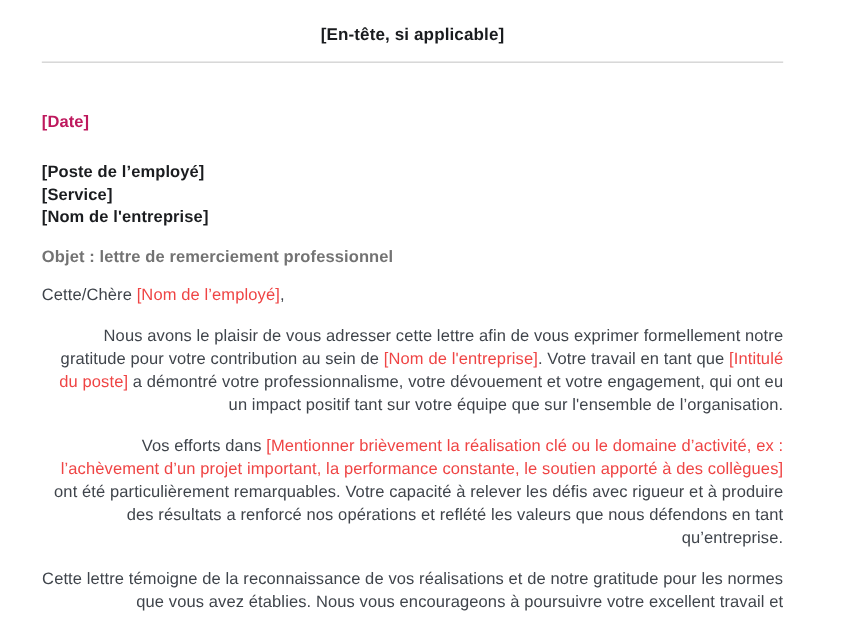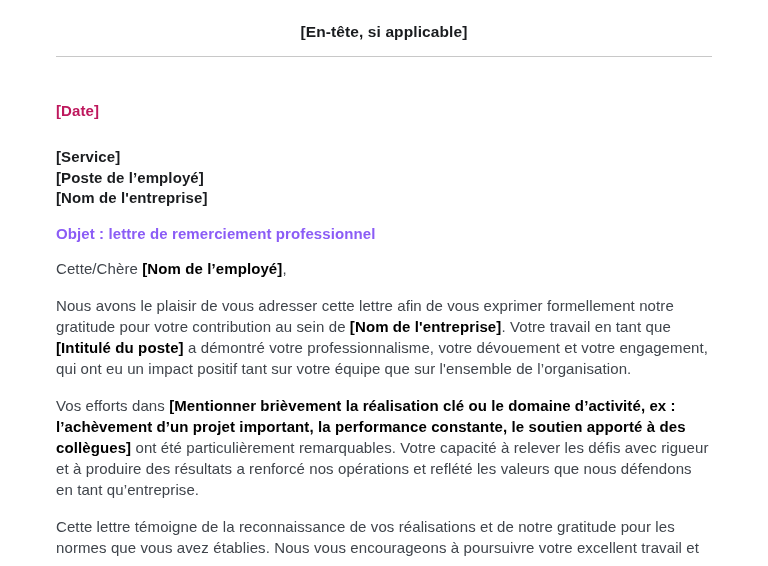--- a/index.html
+++ b/index.html
@@ -7,21 +7,21 @@
   body {
     width: 768px;
     height: 566px;
     background: #ffffff;
     overflow: hidden;
     font-family: "Liberation Sans", "DejaVu Sans", sans-serif;
   }
   .page {
     width: 768px;
     height: 566px;
-    padding: 21px 56px 0 56px;
+    padding: 21px 56px 0 38px;
     color: #3f444b;
     font-size: 15px;
     line-height: 21px;
     letter-spacing: 0.1px;
   }
   .header {
     text-align: center;
     font-weight: 700;
     color: #1a1c1f;
     font-size: 15.5px;
@@ -39,48 +39,49 @@
   .recipient-block {
     margin-top: 26px;
     line-height: 20.5px;
   }
   .recipient-line {
     font-weight: 700;
     color: #1a1c1f;
   }
   .subject {
     font-weight: 700;
-    color: #8b5cf6;
+    color: #737373;
     margin-top: 14px;
   }
   .salutation {
     margin-top: 14px;
   }
   .para {
     margin: 16px 0 0 0;
+    text-align: right;
   }
   .b {
-    font-weight: 700;
-    color: #000000;
+    font-weight: 400;
+    color: #ef4444;
   }
 </style>
 </head>
 <body>
 
 <div class="page">
 
   <div class="header">[En-tête, si applicable]</div>
 
   <hr class="divider">
 
   <div class="date">[Date]</div>
 
   <div class="recipient-block">
+    <div class="recipient-line">[Poste de l’employé]</div>
     <div class="recipient-line">[Service]</div>
-    <div class="recipient-line">[Poste de l’employé]</div>
     <div class="recipient-line">[Nom de l'entreprise]</div>
   </div>
 
   <div class="subject">Objet : lettre de remerciement professionnel</div>
 
   <div class="salutation">
     <span>Cette/Chère </span><span class="b">[Nom de l’employé]</span><span>,</span>
   </div>
 
   <div>

